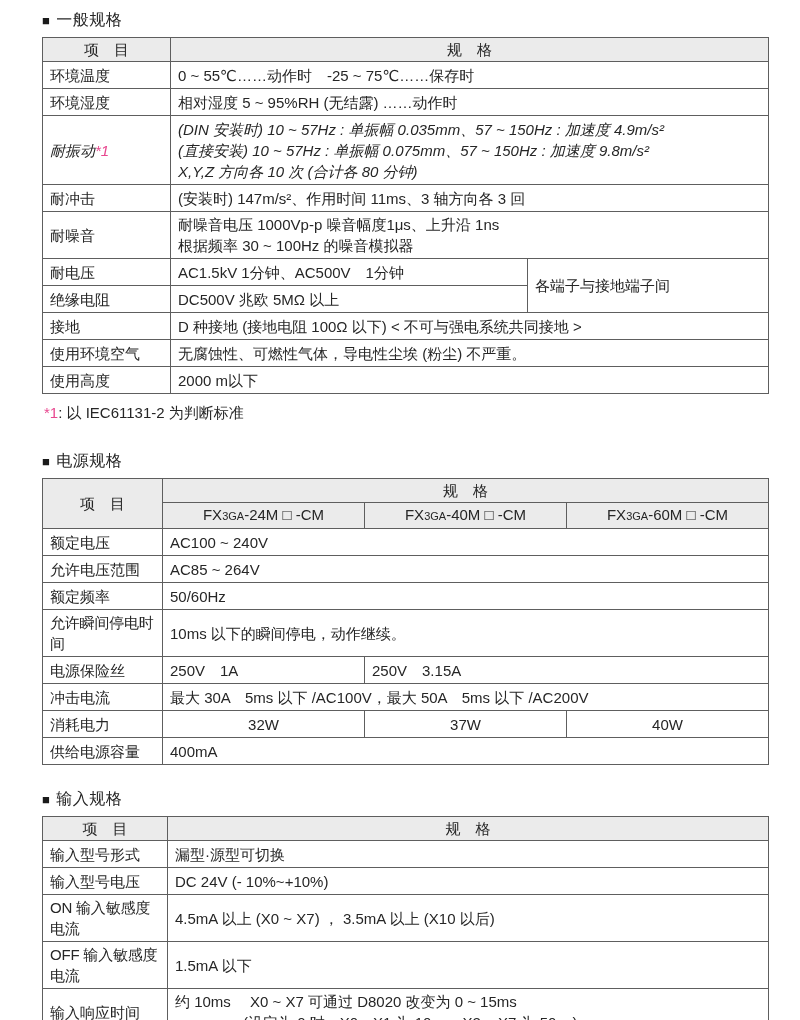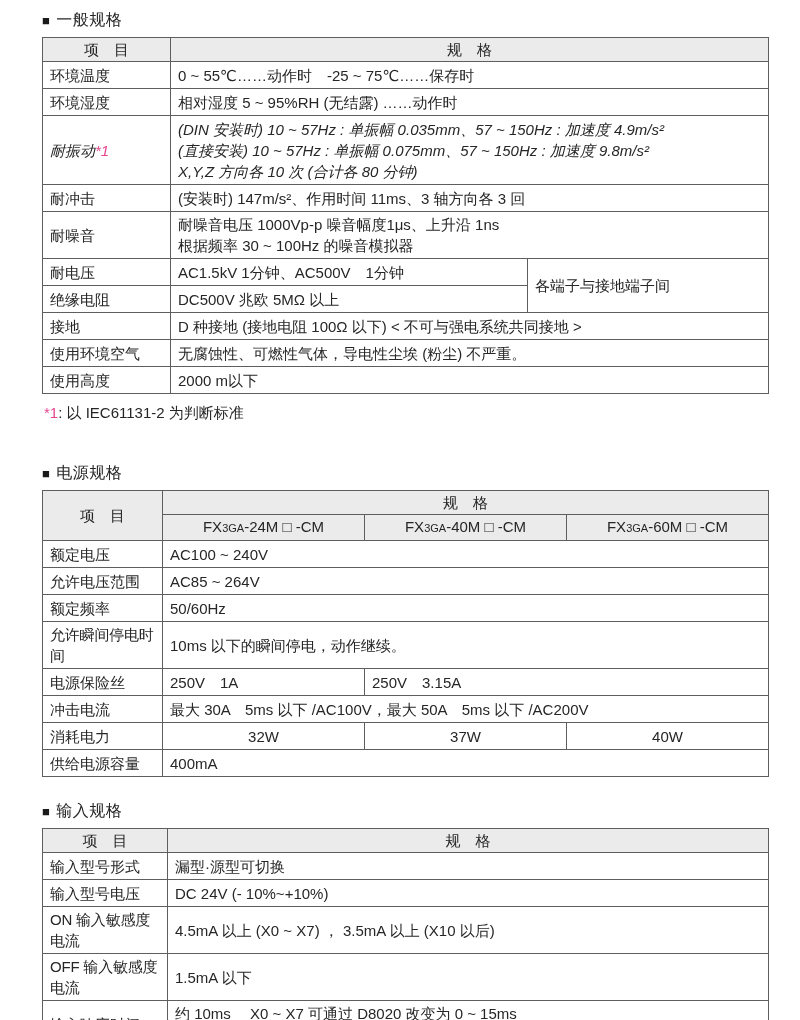--- a/index.html
+++ b/index.html
@@ -44,21 +44,21 @@
   td.center { text-align: center; }
   tr.r27 td { height: 27px; margin-top: 24px; }
   tr.r46 td { height: 46px; }
   tr.r69 td { height: 69px; font-style: italic; }
   tr.mh td { height: 25px; }
   .accent { color: #e8478f; }
   .sub { font-size: 11px; letter-spacing: 0; }
   .indent { padding-left: 68px; }
   .footnote {
     font-size: 15px;
-    margin: 10px 0 40px 2px;
+    margin: 10px 0 28px 2px;
   }
   .title-power { margin-top: 0; }
   .title-input { margin-top: 24px; }
 </style>
 </head>
 <body>
 
 <div class="section-title">
   <span class="bullet">■</span>
   <span>一般规格</span>

